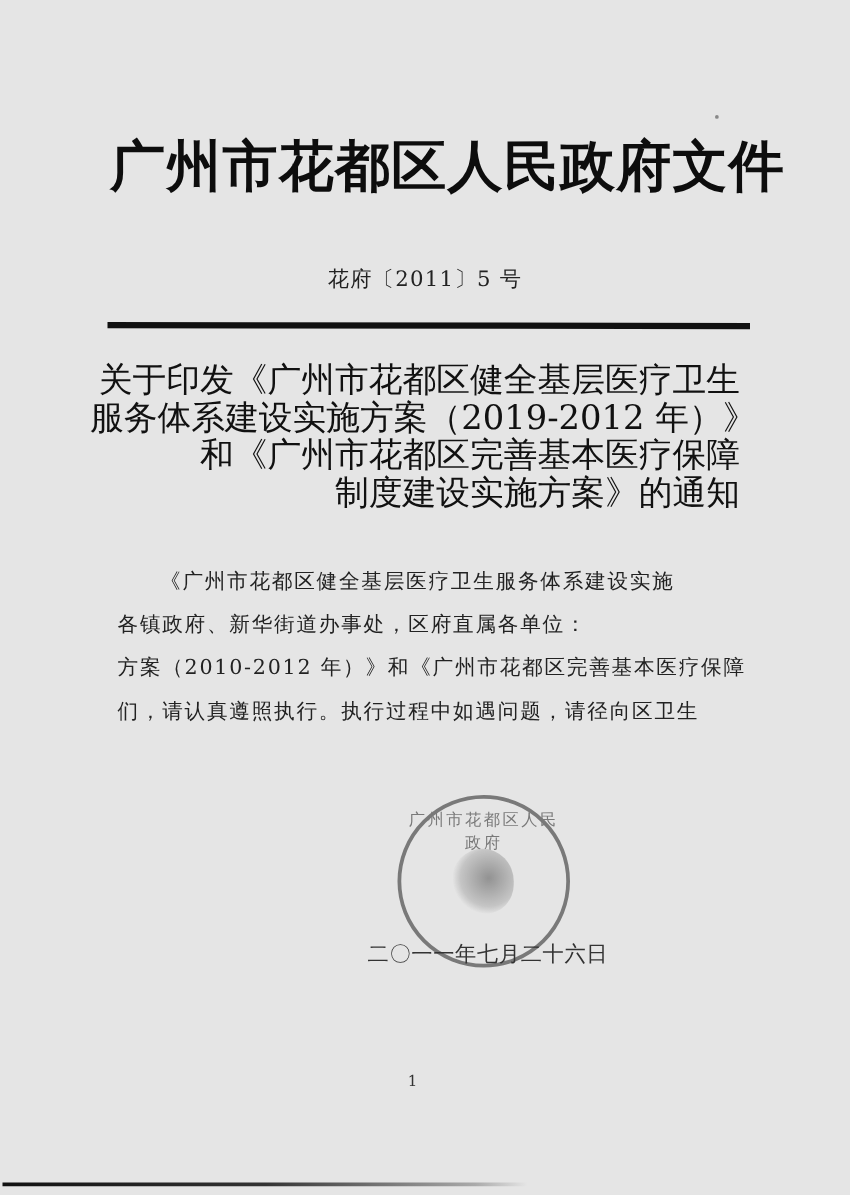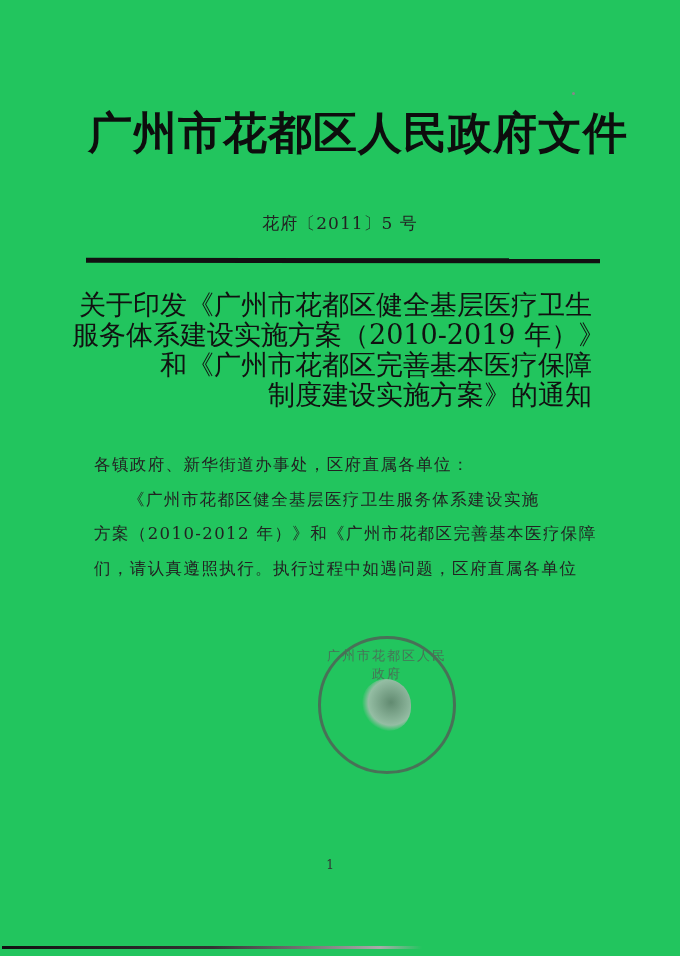--- a/index.html
+++ b/index.html
@@ -1,17 +1,17 @@
 <!DOCTYPE html>
 <html><head>
 <meta charset="utf-8">
 <style>
   html, body { margin:0; padding:0; background:#ffffff; }
   body { width:680px; height:956px; position:relative; overflow:hidden; color:#111; }
-  .page { position:absolute; left:0; top:0; width:680px; height:956px; background:#22c55e; }
+  .page { position:absolute; left:0; top:0; width:680px; height:956px; background:#e5e5e5; }
   .speck { position:absolute; left:572px; top:92px; width:3px; height:3px; background:#888; border-radius:50%; }
   .doc-header {
     position:absolute; left:88px; top:104px; width:510px; text-align:center;
     font-family:"DejaVu Serif", "Liberation Serif", serif; font-weight:bold;
     font-size:44px; letter-spacing:1px; color:#0d0d0d; white-space:nowrap;
   }
   .doc-number {
     position:absolute; left:0; top:212px; width:680px; text-align:center;
     font-family:"DejaVu Serif", serif; font-size:17px; letter-spacing:1px; color:#222;
   }
@@ -63,34 +63,35 @@
   <div class="speck"></div>
 
   <div class="doc-header">广州市花都区人民政府文件</div>
 
   <div class="doc-number">花府〔2011〕5 号</div>
 
   <div class="header-rule"></div>
 
   <div class="title-block">
     <span class="title-line">关于印发《广州市花都区健全基层医疗卫生</span>
-    <span class="title-line">服务体系建设实施方案（2010-2019 年）》</span>
+    <span class="title-line">服务体系建设实施方案（2019-2012 年）》</span>
     <span class="title-line">和《广州市花都区完善基本医疗保障</span>
     <span class="title-line">制度建设实施方案》的通知</span>
   </div>
 
   <div class="body-text">
+    <span class="body-line indent">《广州市花都区健全基层医疗卫生服务体系建设实施</span>
     <span class="body-line">各镇政府、新华街道办事处，区府直属各单位：</span>
-    <span class="body-line indent">《广州市花都区健全基层医疗卫生服务体系建设实施</span>
     <span class="body-line">方案（2010-2012 年）》和《广州市花都区完善基本医疗保障</span>
-    <span class="body-line">们，请认真遵照执行。执行过程中如遇问题，区府直属各单位</span>
+    <span class="body-line">们，请认真遵照执行。执行过程中如遇问题，请径向区卫生</span>
   </div>
 
   <div class="seal">
     <div class="seal-text">广州市花都区人民政府</div>
     <div class="seal-inner"></div>
   </div>
 
+  <div class="date">二〇一一年七月二十六日</div>
 
   <div class="page-number">1</div>
 
   <div class="footer-rule"></div>
 </div>
 
 </body></html>

